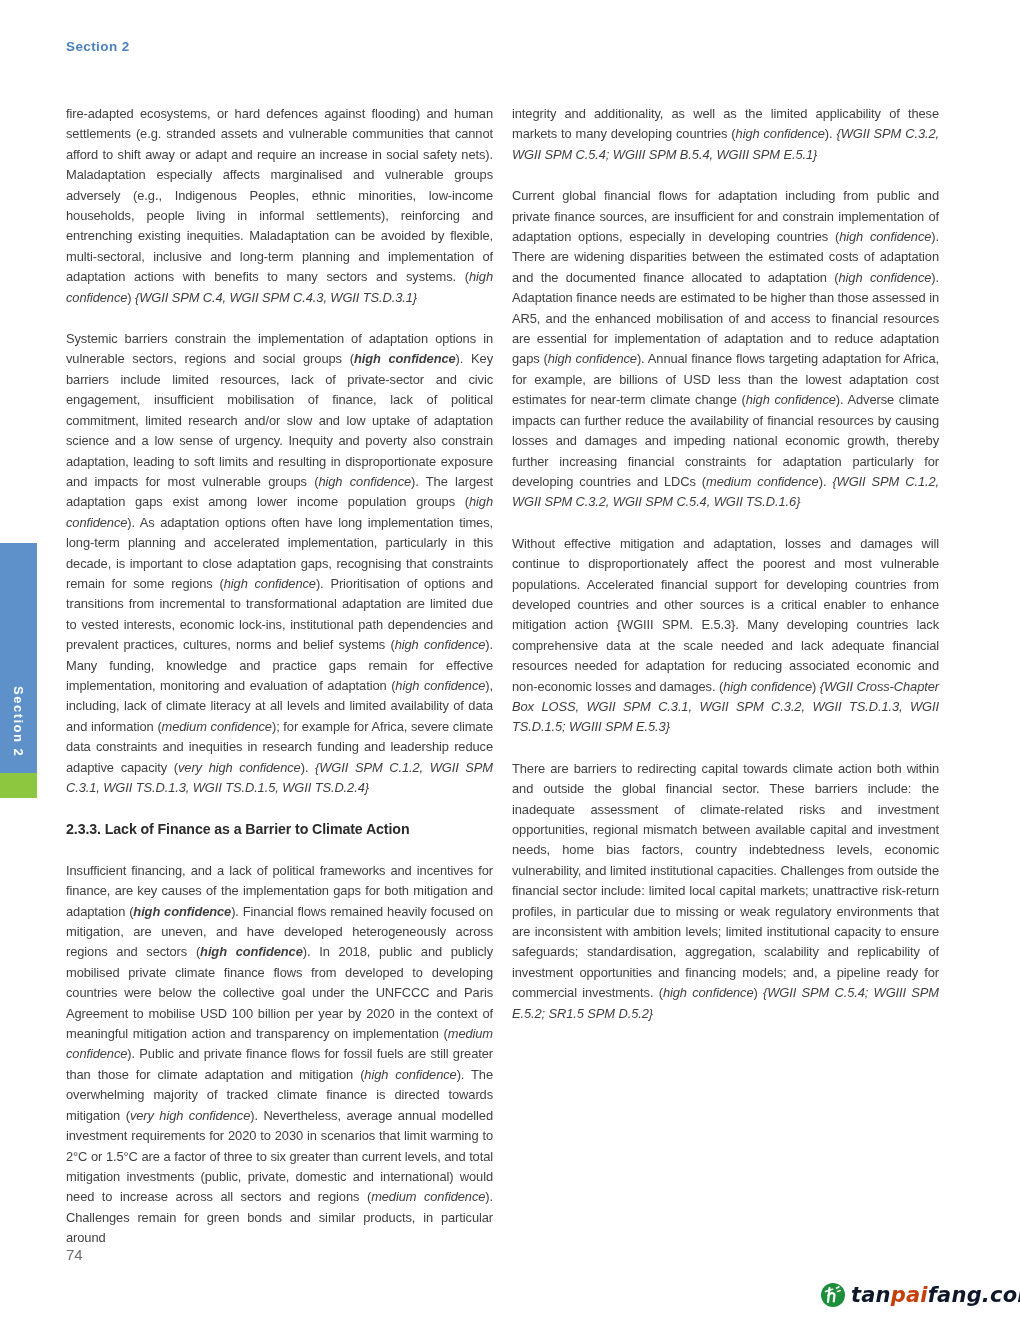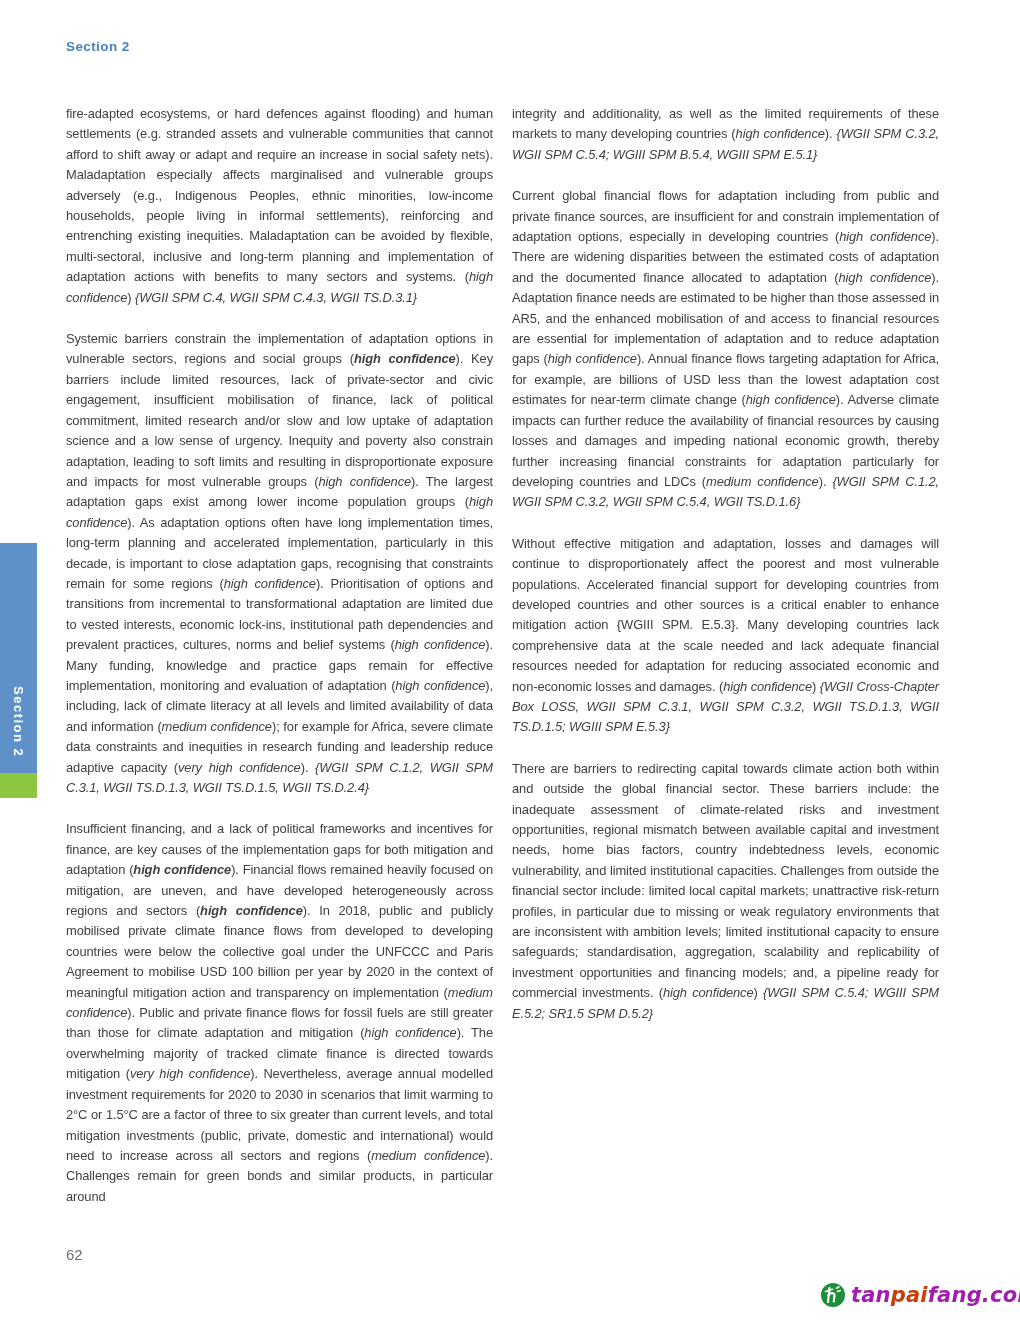--- a/index.html
+++ b/index.html
@@ -42,49 +42,50 @@
     position:absolute;left:66px;top:1246px;font-size:15px;color:#6e6e6e;
   }
   .logo{
     position:absolute;left:820px;top:1282px;display:flex;align-items:center;gap:5px;
     text-decoration:none;cursor:pointer;
   }
   .logo-text{
     font-size:21px;font-weight:bold;font-style:italic;letter-spacing:0.2px;
     font-family:"DejaVu Sans",sans-serif;white-space:nowrap;
   }
-  .seg-g{color:#a21caf;}
+  .seg-g{color:#0f172a;}
   .seg-bl{color:#c2410c;}
 </style>
 </head>
 <body>
 
 <div class="page">
 
   <div class="sidebar-tab">
     <span class="tab-label">Section 2</span>
   </div>
   <div class="sidebar-accent"></div>
 
   <div class="running-header">Section 2</div>
 
   <div class="col left">
     <p class="body-p"><span class="seg-r">fire-adapted ecosystems, or hard defences against flooding) and human settlements (e.g. stranded assets and vulnerable communities that cannot afford to shift away or adapt and require an increase in social safety nets). Maladaptation especially affects marginalised and vulnerable groups adversely (e.g., Indigenous Peoples, ethnic minorities, low-income households, people living in informal settlements), reinforcing and entrenching existing inequities. Maladaptation can be avoided by flexible, multi-sectoral, inclusive and long-term planning and implementation of adaptation actions with benefits to many sectors and systems. (</span><span class="seg-i">high confidence</span><span class="seg-r">) </span><span class="seg-i">{WGII SPM C.4, WGII SPM C.4.3, WGII TS.D.3.1}</span></p>
     <p class="body-p"><span class="seg-b">Systemic barriers constrain the implementation of adaptation options in vulnerable sectors, regions and social groups (</span><span class="seg-bi">high confidence</span><span class="seg-b">).</span><span class="seg-r"> Key barriers include limited resources, lack of private-sector and civic engagement, insufficient mobilisation of finance, lack of political commitment, limited research and/or slow and low uptake of adaptation science and a low sense of urgency. Inequity and poverty also constrain adaptation, leading to soft limits and resulting in disproportionate exposure and impacts for most vulnerable groups (</span><span class="seg-i">high confidence</span><span class="seg-r">). The largest adaptation gaps exist among lower income population groups (</span><span class="seg-i">high confidence</span><span class="seg-r">). As adaptation options often have long implementation times, long-term planning and accelerated implementation, particularly in this decade, is important to close adaptation gaps, recognising that constraints remain for some regions (</span><span class="seg-i">high confidence</span><span class="seg-r">). Prioritisation of options and transitions from incremental to transformational adaptation are limited due to vested interests, economic lock-ins, institutional path dependencies and prevalent practices, cultures, norms and belief systems (</span><span class="seg-i">high confidence</span><span class="seg-r">). Many funding, knowledge and practice gaps remain for effective implementation, monitoring and evaluation of adaptation (</span><span class="seg-i">high confidence</span><span class="seg-r">), including, lack of climate literacy at all levels and limited availability of data and information (</span><span class="seg-i">medium confidence</span><span class="seg-r">); for example for Africa, severe climate data constraints and inequities in research funding and leadership reduce adaptive capacity (</span><span class="seg-i">very high confidence</span><span class="seg-r">). </span><span class="seg-i">{WGII SPM C.1.2, WGII SPM C.3.1, WGII TS.D.1.3, WGII TS.D.1.5, WGII TS.D.2.4}</span></p>
+    <h3 class="subheading">2.3.3. Lack of Finance as a Barrier to Climate Action</h3>
     <p class="body-p"><span class="seg-b">Insufficient financing, and a lack of political frameworks and incentives for finance, are key causes of the implementation gaps for both mitigation and adaptation (</span><span class="seg-bi">high confidence</span><span class="seg-b">). Financial flows remained heavily focused on mitigation, are uneven, and have developed heterogeneously across regions and sectors (</span><span class="seg-bi">high confidence</span><span class="seg-b">).</span><span class="seg-r"> In 2018, public and publicly mobilised private climate finance flows from developed to developing countries were below the collective goal under the UNFCCC and Paris Agreement to mobilise USD 100 billion per year by 2020 in the context of meaningful mitigation action and transparency on implementation (</span><span class="seg-i">medium confidence</span><span class="seg-r">). Public and private finance flows for fossil fuels are still greater than those for climate adaptation and mitigation (</span><span class="seg-i">high confidence</span><span class="seg-r">). The overwhelming majority of tracked climate finance is directed towards mitigation (</span><span class="seg-i">very high confidence</span><span class="seg-r">). Nevertheless, average annual modelled investment requirements for 2020 to 2030 in scenarios that limit warming to 2°C or 1.5°C are a factor of three to six greater than current levels, and total mitigation investments (public, private, domestic and international) would need to increase across all sectors and regions (</span><span class="seg-i">medium confidence</span><span class="seg-r">). Challenges remain for green bonds and similar products, in particular around</span></p>
   </div>
 
   <div class="col right">
-    <p class="body-p"><span class="seg-r">integrity and additionality, as well as the limited requirements of these markets to many developing countries (</span><span class="seg-i">high confidence</span><span class="seg-r">). </span><span class="seg-i">{WGII SPM C.3.2, WGII SPM C.5.4; WGIII SPM B.5.4, WGIII SPM E.5.1}</span></p>
+    <p class="body-p"><span class="seg-r">integrity and additionality, as well as the limited applicability of these markets to many developing countries (</span><span class="seg-i">high confidence</span><span class="seg-r">). </span><span class="seg-i">{WGII SPM C.3.2, WGII SPM C.5.4; WGIII SPM B.5.4, WGIII SPM E.5.1}</span></p>
     <p class="body-p"><span class="seg-r">Current global financial flows for adaptation including from public and private finance sources, are insufficient for and constrain implementation of adaptation options, especially in developing countries (</span><span class="seg-i">high confidence</span><span class="seg-r">). There are widening disparities between the estimated costs of adaptation and the documented finance allocated to adaptation (</span><span class="seg-i">high confidence</span><span class="seg-r">). Adaptation finance needs are estimated to be higher than those assessed in AR5, and the enhanced mobilisation of and access to financial resources are essential for implementation of adaptation and to reduce adaptation gaps (</span><span class="seg-i">high confidence</span><span class="seg-r">). Annual finance flows targeting adaptation for Africa, for example, are billions of USD less than the lowest adaptation cost estimates for near-term climate change (</span><span class="seg-i">high confidence</span><span class="seg-r">). Adverse climate impacts can further reduce the availability of financial resources by causing losses and damages and impeding national economic growth, thereby further increasing financial constraints for adaptation particularly for developing countries and LDCs (</span><span class="seg-i">medium confidence</span><span class="seg-r">). </span><span class="seg-i">{WGII SPM C.1.2, WGII SPM C.3.2, WGII SPM C.5.4, WGII TS.D.1.6}</span></p>
     <p class="body-p"><span class="seg-r">Without effective mitigation and adaptation, losses and damages will continue to disproportionately affect the poorest and most vulnerable populations. Accelerated financial support for developing countries from developed countries and other sources is a critical enabler to enhance mitigation action {WGIII SPM. E.5.3}. Many developing countries lack comprehensive data at the scale needed and lack adequate financial resources needed for adaptation for reducing associated economic and non-economic losses and damages. (</span><span class="seg-i">high confidence</span><span class="seg-r">) </span><span class="seg-i">{WGII Cross-Chapter Box LOSS, WGII SPM C.3.1, WGII SPM C.3.2, WGII TS.D.1.3, WGII TS.D.1.5; WGIII SPM E.5.3}</span></p>
     <p class="body-p"><span class="seg-b">There are barriers to redirecting capital towards climate action both within and outside the global financial sector.</span><span class="seg-r"> These barriers include: the inadequate assessment of climate-related risks and investment opportunities, regional mismatch between available capital and investment needs, home bias factors, country indebtedness levels, economic vulnerability, and limited institutional capacities. Challenges from outside the financial sector include: limited local capital markets; unattractive risk-return profiles, in particular due to missing or weak regulatory environments that are inconsistent with ambition levels; limited institutional capacity to ensure safeguards; standardisation, aggregation, scalability and replicability of investment opportunities and financing models; and, a pipeline ready for commercial investments. (</span><span class="seg-i">high confidence</span><span class="seg-r">) </span><span class="seg-i">{WGII SPM C.5.4; WGIII SPM E.5.2; SR1.5 SPM D.5.2}</span></p>
   </div>
 
-  <div class="page-number">62</div>
+  <div class="page-number">74</div>
 
   <a class="logo">
     <svg width="26" height="26" viewBox="0 0 26 26">
       <circle cx="13" cy="13" r="12" fill="#1d8f3a"></circle>
       <path d="M9.5 6 L8 20" stroke="#ffffff" stroke-width="2.2" fill="none" stroke-linecap="round"></path>
       <path d="M8.4 13.5 C10 10.5 14 10.5 14.5 13 L13.8 19.5" stroke="#ffffff" stroke-width="2.2" fill="none" stroke-linecap="round"></path>
       <path d="M5.5 9.5 L12.5 7.2" stroke="#ffffff" stroke-width="1.6" fill="none" stroke-linecap="round"></path>
       <path d="M16.5 6.2 L19 4.8" stroke="#ffffff" stroke-width="1.6" fill="none" stroke-linecap="round"></path>
       <path d="M17.5 9.4 L20.2 8.6" stroke="#ffffff" stroke-width="1.6" fill="none" stroke-linecap="round"></path>
     </svg>

